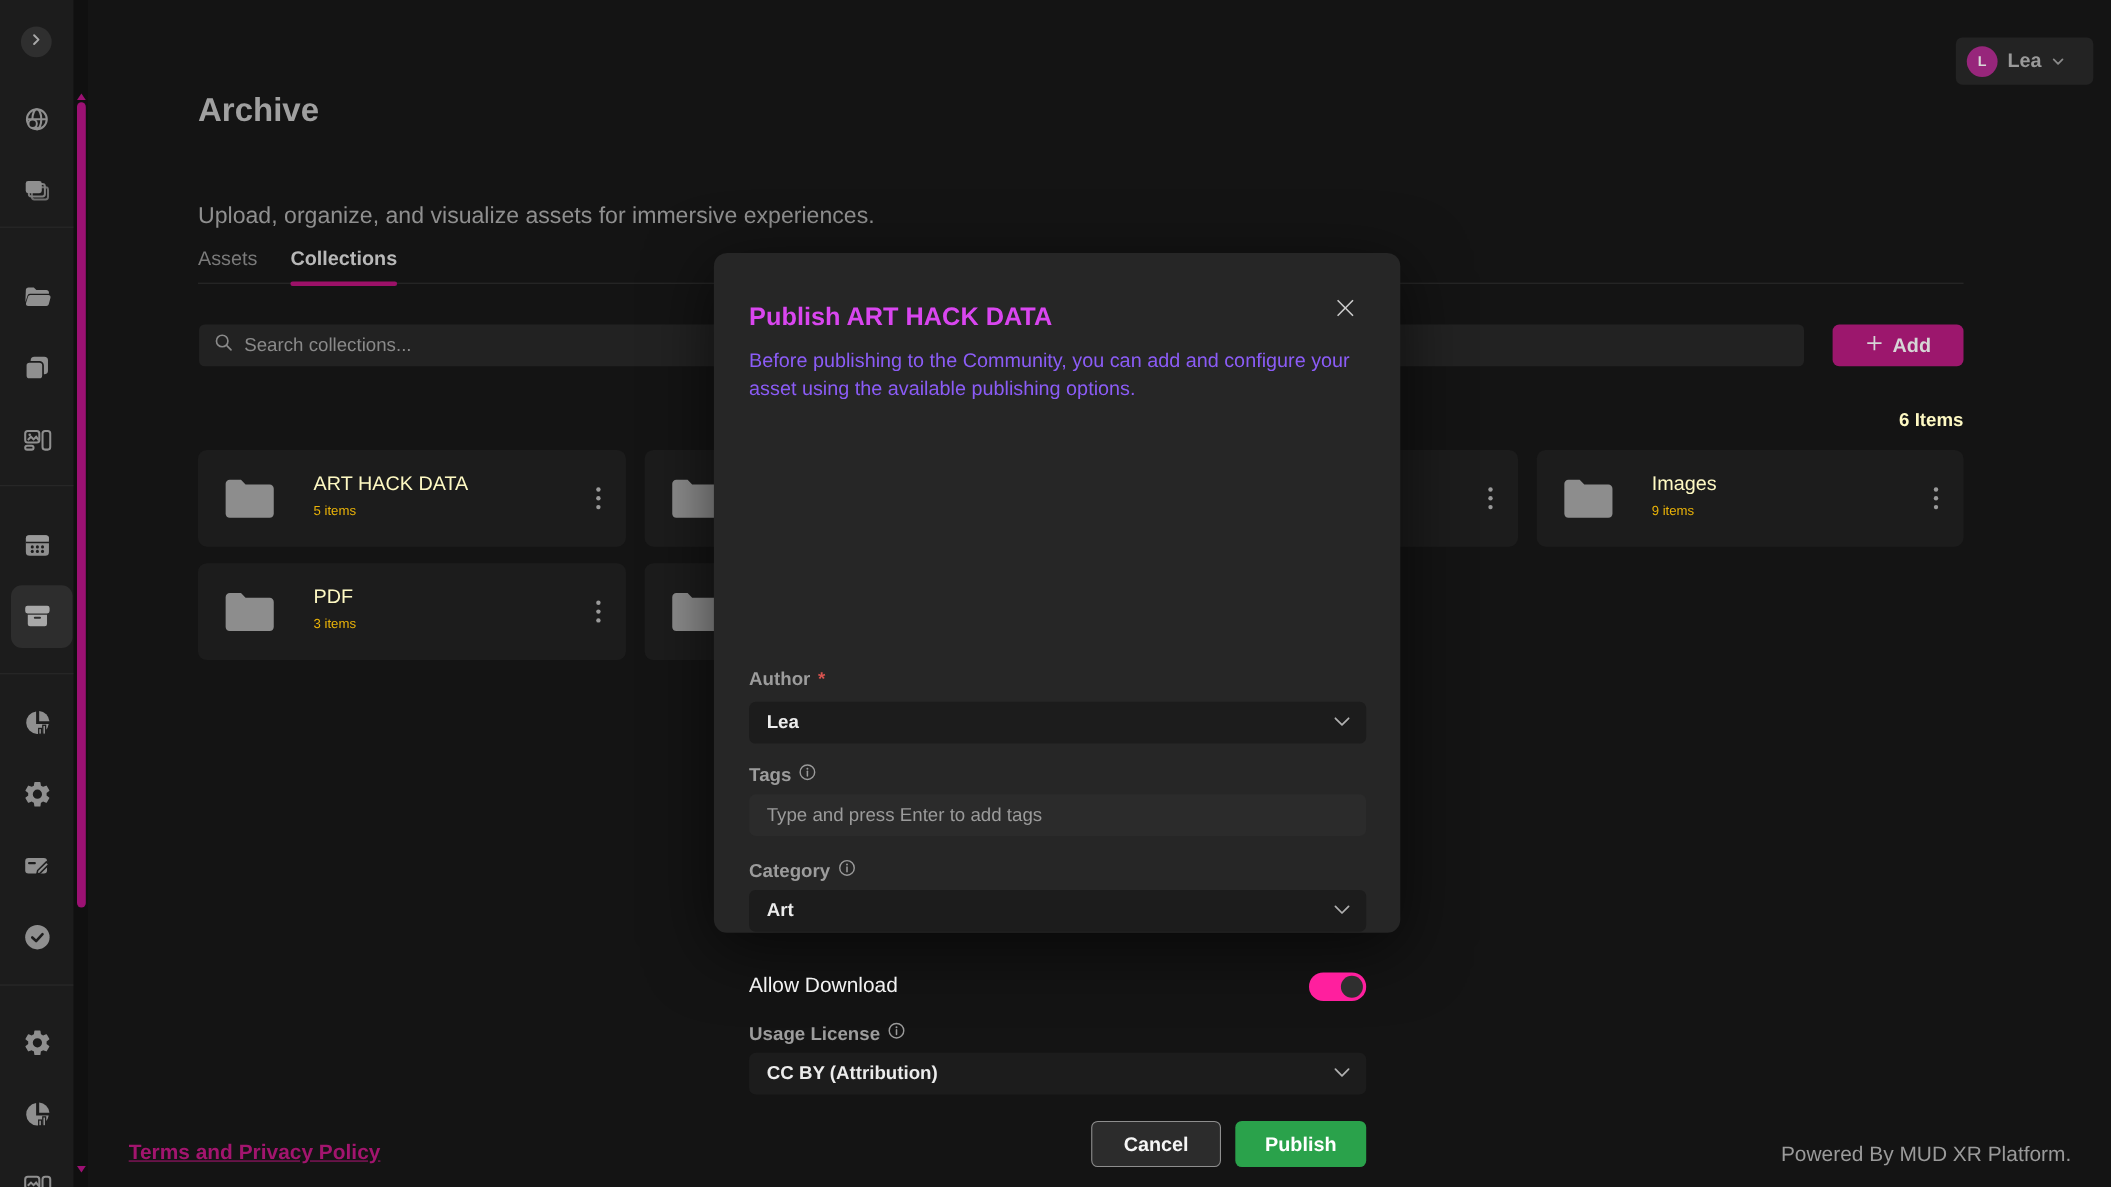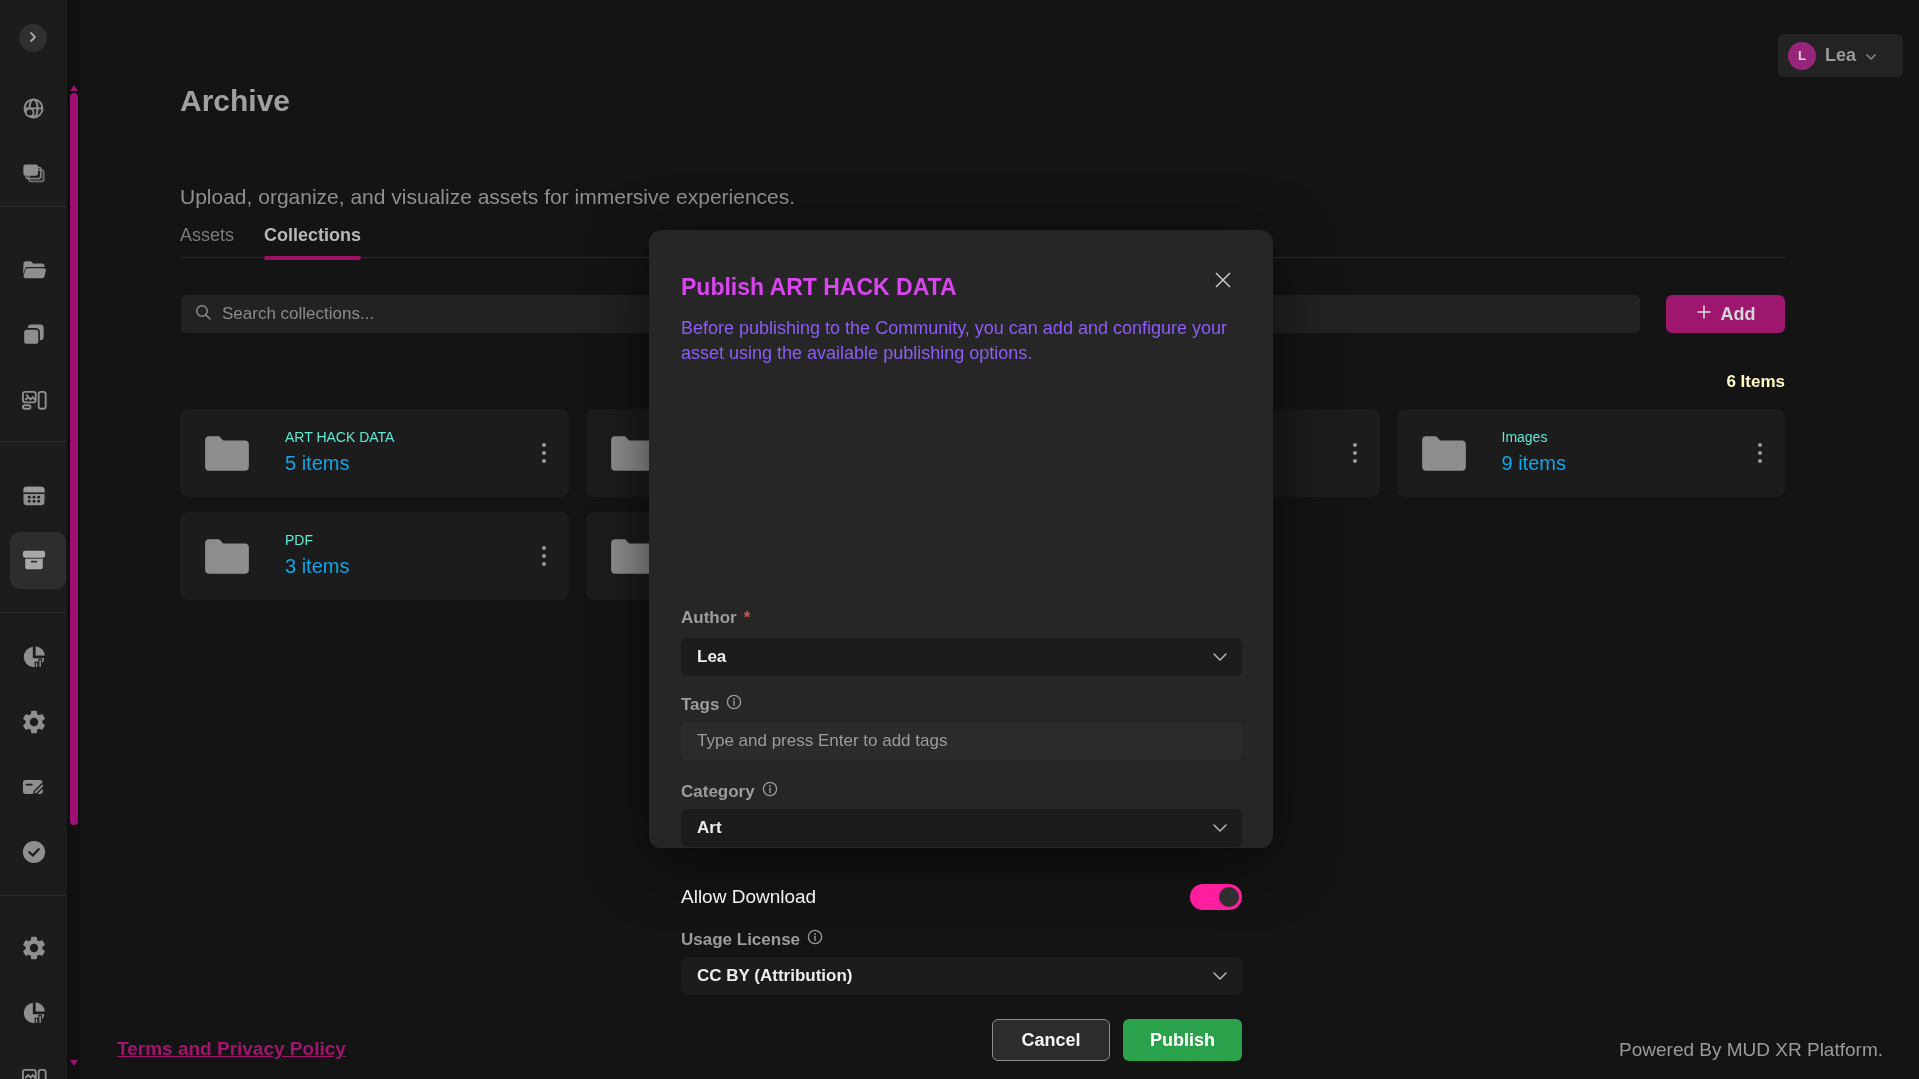--- a/index.html
+++ b/index.html
@@ -44,22 +44,22 @@
   .search-wrap input { background:transparent; border:none; outline:none; color:#cfcfcf; font-size:17px; width:1200px; font-family:inherit; }
   .search-wrap input::placeholder { color:#8a8a8a; }
   .add-btn { position:absolute; left:1666px; top:295px; width:119px; height:38px; background:#9c176d; border:none; border-radius:6px; color:#d6d6d6; font-size:18px; font-weight:bold; display:flex; align-items:center; justify-content:center; gap:9px; cursor:pointer; font-family:inherit; }
   .items-count { position:absolute; left:1485px; top:372px; width:300px; text-align:right; font-size:17px; font-weight:bold; color:#fef9c3; }
 
   
   .cards { position:absolute; left:180px; top:409px; width:1605px; display:grid; grid-template-columns:repeat(4,1fr); gap:15px 17px; z-index:1; }
   .card { height:88px; background:#1c1c1c; border-radius:8px; position:relative; display:flex; align-items:center; cursor:pointer; }
   .card .folder { position:absolute; left:22px; top:24px; }
   .card .card-text { position:absolute; left:105px; top:20px; }
-  .card .card-title { font-size:14px; color:#5eead4; }
-  .card .card-sub { font-size:20px; color:#0ea5e9; margin-top:7px; }
+  .card .card-title { font-size:18px; color:#fef9c3; }
+  .card .card-sub { font-size:12px; color:#eab308; margin-top:7px; }
   .kebab { position:absolute; right:14px; top:50%; transform:translateY(-50%); width:22px; height:30px; display:flex; flex-direction:column; align-items:center; justify-content:center; gap:4px; cursor:pointer; }
   .kebab i { width:4px; height:4px; border-radius:50%; background:#9a9a9a; display:block; }
 
   
   .modal { position:absolute; left:649px; top:230px; width:624px; height:618px; background:#262626; border-radius:12px; box-shadow:0 14px 60px rgba(0,0,0,.6); z-index:10; }
   .modal-title { position:absolute; left:32px; top:44px; font-size:23px; font-weight:bold; color:#d946ef; }
   .modal-close { position:absolute; right:40px; top:40px; width:20px; height:20px; cursor:pointer; }
   .modal-desc { position:absolute; left:32px; top:86px; width:548px; font-size:18px; line-height:25px; color:#8b5cf6; }
   .f-label { position:absolute; left:32px; font-size:17px; color:#9c9c9c; display:flex; align-items:center; gap:7px;font-weight:bold; }
   .req { color:#d9534f; }

